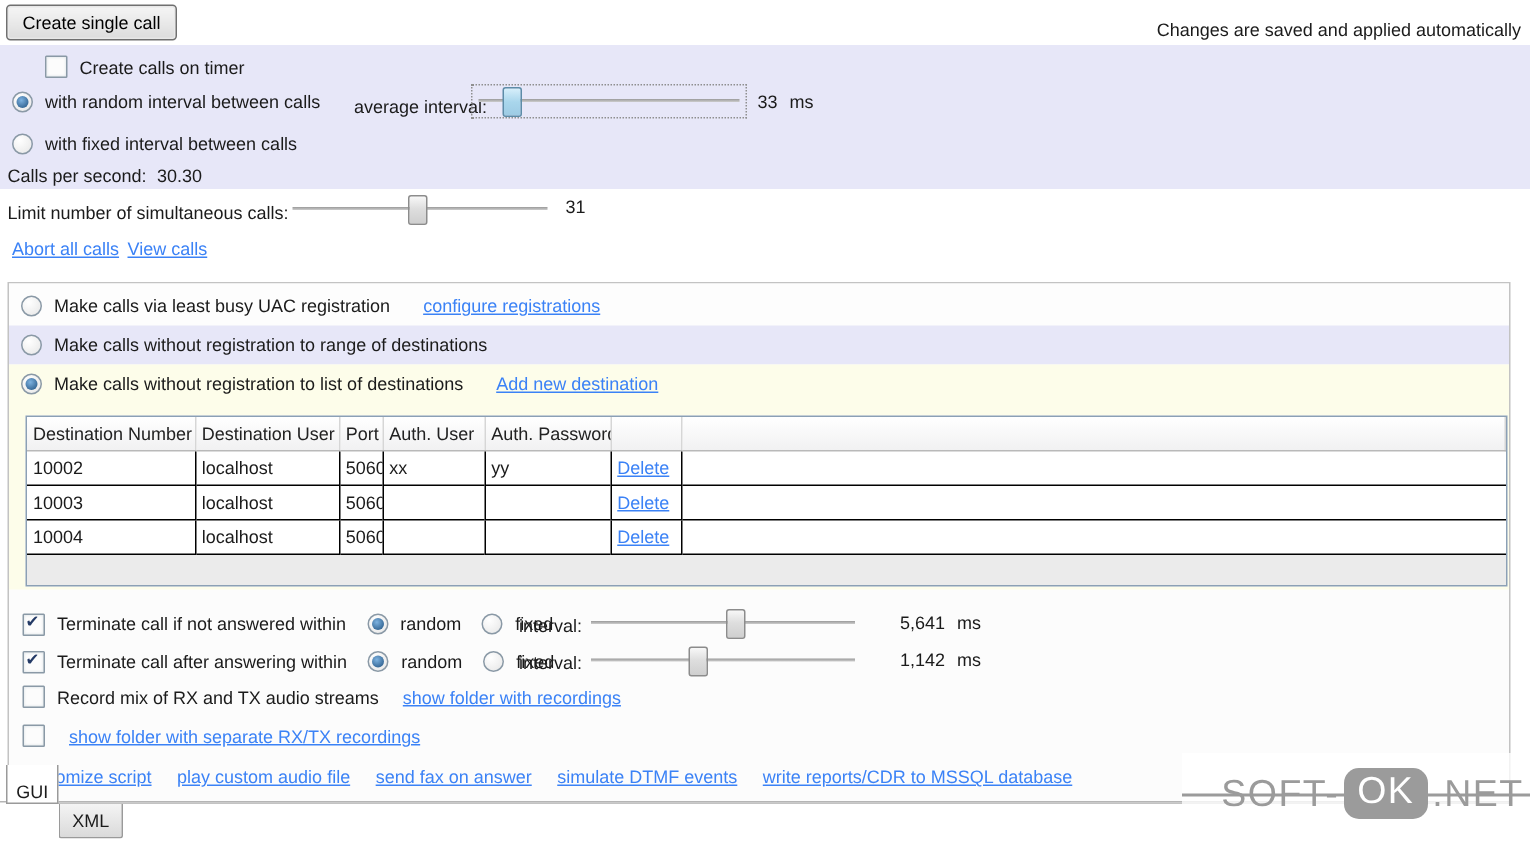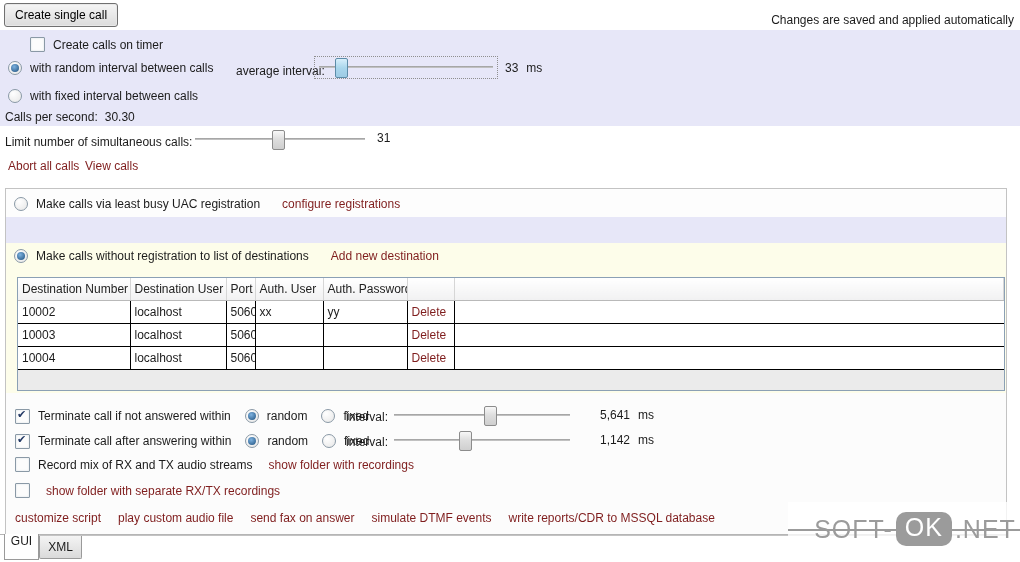--- a/index.html
+++ b/index.html
@@ -3,21 +3,21 @@
 <meta charset="utf-8">
 <style>
   html,body{margin:0;padding:0;}
   body{
     width:1020px;height:562px;position:relative;overflow:hidden;
     background:#ffffff;color:#1b1b1b;
     font-family:"Liberation Sans", sans-serif;font-size:12px;
   }
   .abs{position:absolute;}
   .flexrow{display:flex;align-items:center;}
-  a.lnk{color:#7f1d1d;cursor:pointer;}
+  a.lnk{color:#3b82f6;text-decoration:underline;cursor:pointer;}
   
   .btn{
     position:absolute;left:4px;top:3px;height:24px;padding:0 10px;
     border:1px solid #707070;border-radius:3px;
     background:linear-gradient(#f5f5f5,#eaeaea 45%,#dcdcdc);
     font-family:"Liberation Sans",sans-serif;font-size:12px;color:#000;
     display:flex;align-items:center;box-shadow:0 0 0 1px #e8e8e8 inset;
   }
   
   .band-top{position:absolute;left:0;top:30px;width:1020px;height:96px;background:#e7e7f8;}
@@ -52,22 +52,22 @@
     height:22px;font-weight:normal;text-align:left;padding:0 4px;color:#222;
     background:linear-gradient(#ffffff,#f1f1f2);border-right:1px solid #d6d6d6;
     border-bottom:1px solid #b9b9b9;overflow:hidden;white-space:nowrap;}
   table.grid td{
     height:22px;padding:0 4px;border-right:1px solid #000;border-top:1px solid #000;
     overflow:hidden;white-space:nowrap;background:#fff;}
   table.grid td.nob{border-right:none;}
   table.grid tr.newrow td{background:#ebebeb;border-right:none;height:20px;}
   
   .tabline{position:absolute;left:0;top:534px;width:1006px;border-top:1px solid #b5b5b5;}
-  .tab-active{position:absolute;left:4px;top:534px;width:33px;height:25px;background:#ffffff;
-      border:1px solid #9a9a9a;border-top:none;display:flex;align-items:flex-start;justify-content:center;z-index:2;}
+  .tab-active{position:absolute;left:4px;top:510px;width:33px;height:25px;background:#ffffff;
+      border:1px solid #9a9a9a;border-top:none;display:flex;align-items:flex-end;justify-content:center;z-index:2;}
   .tab-idle{position:absolute;left:39px;top:536px;width:41px;height:22px;
       background:linear-gradient(#f4f4f4,#dadada);border:1px solid #9a9a9a;border-top:none;
       display:flex;align-items:center;justify-content:center;z-index:1;border-radius:0 0 2px 2px;}
   
   .wm{position:absolute;left:788px;top:502px;width:254px;height:54px;z-index:6;
       background:rgba(255,255,255,0.78);display:flex;align-items:center;justify-content:center;
       font-size:25px;color:#9b9b9b;letter-spacing:1px;}
   .wm .line{position:absolute;left:0;right:0;top:27px;height:2px;background:#9b9b9b;}
   .wm .ok{background:#9b9b9b;color:#ffffff;border-radius:10px;padding:1px 9px 4px 9px;
       position:relative;z-index:2;margin:0 3px;}
@@ -122,20 +122,24 @@
 
 <div class="panel">
   <div class="row-white"></div>
   <div class="row-lav"></div>
   <div class="row-yel"></div>
 
   <div class="abs flexrow" style="left:8px;top:8px;gap:8px;z-index:2;">
     <span class="rad"></span>
     <span>Make calls via least busy UAC registration</span>
     <a class="lnk" style="margin-left:14px;">configure registrations</a>
+  </div>
+  <div class="abs flexrow" style="left:8px;top:34px;gap:8px;z-index:2;">
+    <span class="rad"></span>
+    <span>Make calls without registration to range of destinations</span>
   </div>
   <div class="abs flexrow" style="left:8px;top:60px;gap:8px;z-index:2;">
     <span class="rad sel"></span>
     <span>Make calls without registration to list of destinations</span>
     <a class="lnk" style="margin-left:14px;">Add new destination</a>
   </div>
 
   <div class="tbl-wrap">
     <table class="grid">
       <colgroup>

